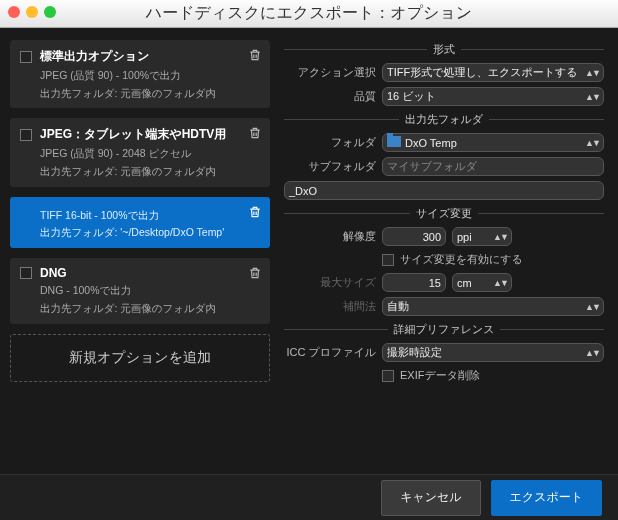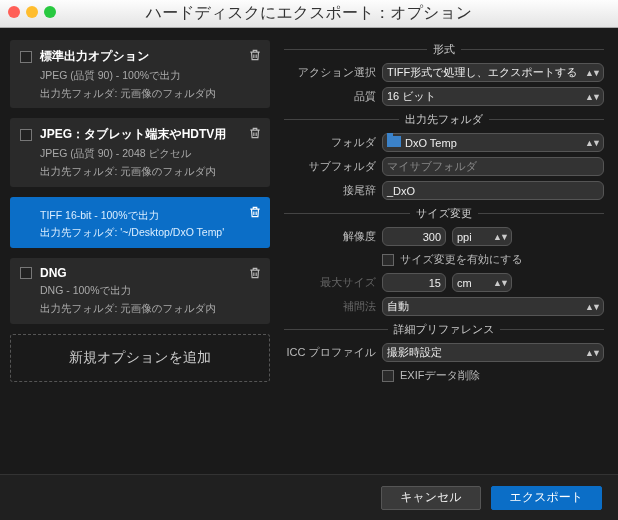--- a/index.html
+++ b/index.html
@@ -33,21 +33,21 @@
   .flabel { width: 92px; text-align: right; color: #bbb; font-size: 11px; }
   .flabel.disabled { color: #666; }
   .select, .input { flex: 1; background: #333; border: 1px solid #555; color: #eee; height: 19px; font-size: 11px; padding: 0 4px; display: flex; align-items: center; justify-content: space-between; border-radius: 6px; position: relative; }
   .select .caret { width: 14px; text-align: center; color: #ccc; font-size: 9px; letter-spacing: -2px; }
   .folder-ico { width: 14px; height: 11px; background: #3b82c9; margin-right: 4px; display: inline-block; position: relative; }
   .folder-ico::before { content: ""; position: absolute; top: -3px; left: 0; width: 6px; height: 3px; background: #3b82c9; }
   .chkrow { display: flex; align-items: center; gap: 6px; margin-left: 98px; margin-top: 2px; margin-bottom: 2px; }
   .chkbox { width: 12px; height: 12px; border: 1px solid #666; background: #2a2a2a; }
   .chklabel { color: #bbb; font-size: 11px; }
   .footer { height: 46px; background: #202020; border-top: 1px solid #333; display: flex; justify-content: flex-end; align-items: center; gap: 10px; padding: 0 16px; }
-  .btn { height: 24px; padding: 0 18px; font-size: 12px; border-radius: 2px; border: 1px solid #555; background: #3a3a3a; color: #eee; display: flex; align-items: center; cursor: pointer; }
+  .btn { height: 36px; padding: 0 18px; font-size: 12px; border-radius: 2px; border: 1px solid #555; background: #3a3a3a; color: #eee; display: flex; align-items: center; cursor: pointer; }
   .btn.primary { background: #0b6ec7; border-color: #0b6ec7; color: #fff; }
   .input-sm { width: 64px; flex: none; }
   .unit-sel { width: 60px; flex: none; }
   svg.trash-svg { width: 14px; height: 14px; }
 </style>
 </head>
 <body>
 
 <div class="window">
   <div class="titlebar">
@@ -141,21 +141,20 @@
           <span class="caret">▲▼</span>
         </div>
       </div>
       <div class="frow">
         <div class="flabel">サブフォルダ</div>
         <div class="input">
             <span style="color:#888">マイサブフォルダ</span>
           </div>
       </div>
       <div class="frow">
-        <div class="flabel">接尾辞</div>
         <div class="input">
             <span>_DxO</span>
           </div>
       </div>
 
       <div class="section">
         <div class="line"></div>
           <div class="label">サイズ変更</div>
           <div class="line"></div>
       </div>

